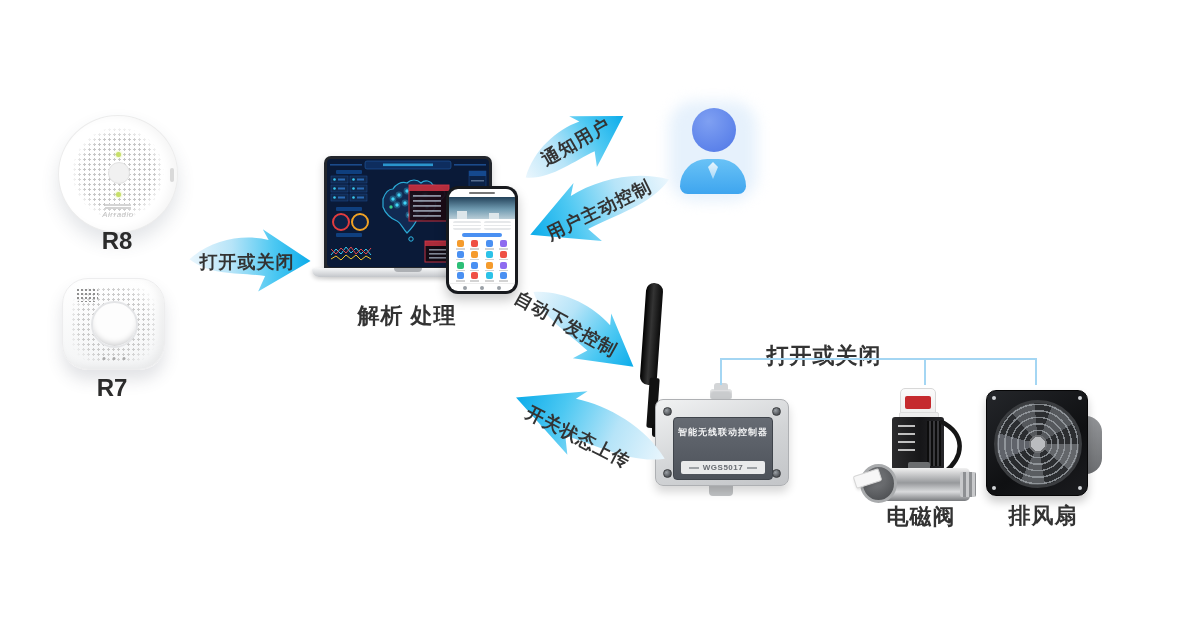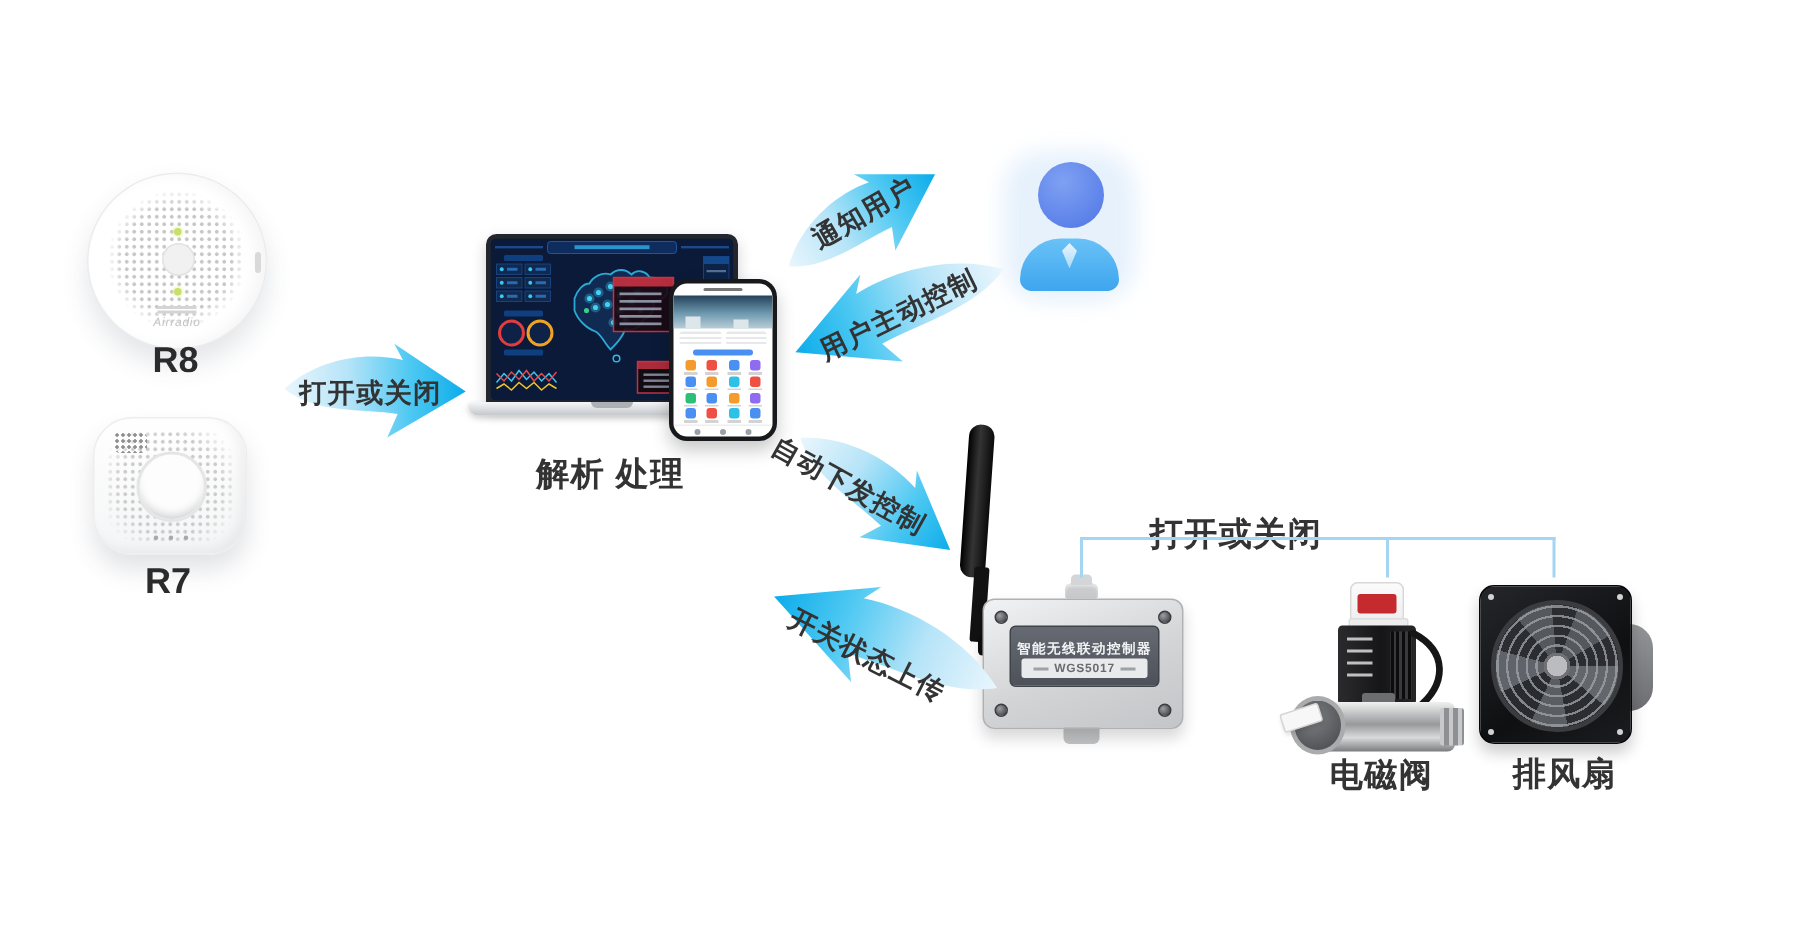--- a/index.html
+++ b/index.html
@@ -122,21 +122,21 @@
   .ctl-gland-top::before { content:""; position:absolute; left:4px; top:-6px; width:14px; height:7px;
            background:#d3d5d7; border-radius:3px 3px 0 0; }
   .ctl-gland-bot { left:709px; top:483px; width:24px; height:13px; background:#c2c4c6;
            border-radius:2px 2px 4px 4px; }
   .ctl-box { left:655px; top:399px; width:134px; height:87px; border-radius:8px;
            background:linear-gradient(160deg,#f1f2f3,#d2d4d6 55%,#c3c5c8);
            border:1px solid #aeb0b3; box-shadow:0 6px 10px rgba(0,0,0,.16); }
   .screw { position:absolute; width:9px; height:9px; border-radius:50%;
            background:radial-gradient(circle at 35% 35%, #9ba0a5, #4b4e53 75%);
            border:1px solid #3b3d40; }
-  .ctl-plate { position:absolute; left:17px; top:17px; width:100px; height:41px; border-radius:4px;
+  .ctl-plate { position:absolute; left:17px; top:17px; width:100px; height:63px; border-radius:4px;
            background:linear-gradient(180deg,#666b73,#4d525a); border:1px solid #3f444b;
            display:flex; flex-direction:column; align-items:center; }
   .ctl-title { color:#f2f3f4; font-size:9px; font-weight:bold; letter-spacing:1px; margin-top:8px; }
   .ctl-strip { position:absolute; left:7px; right:7px; bottom:5px; height:13px; background:#e9eaeb;
            border-radius:2px; display:flex; align-items:center; justify-content:center; gap:4px; }
   .ctl-strip i { width:10px; height:2px; background:#9ea2a6; }
   .ctl-modeltxt { font-size:8px; font-weight:bold; color:#686c72; letter-spacing:.5px; }
 
   
   .valve { left:862px; top:386px; width:112px; height:122px; z-index:2; }

